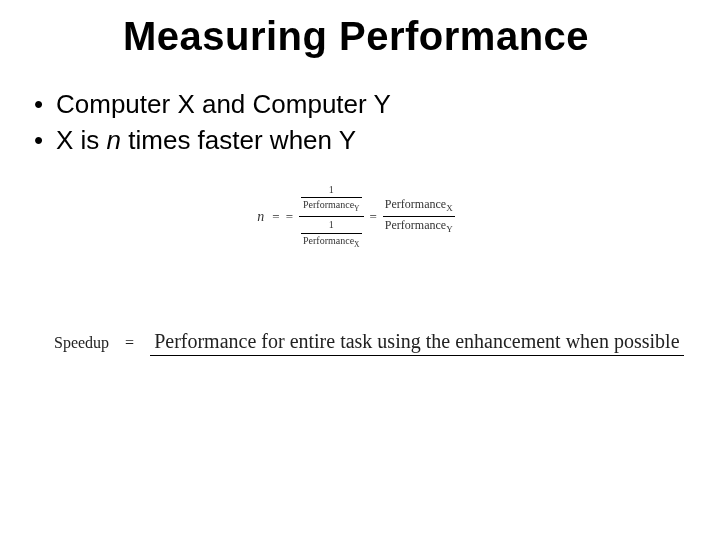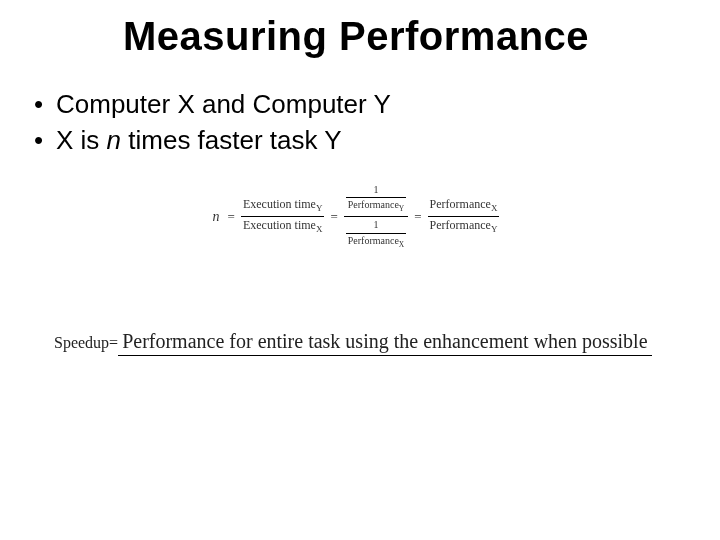--- a/index.html
+++ b/index.html
@@ -90,57 +90,48 @@
 
   
   .formula2 {
     font-family: "Times New Roman", Times, serif;
     font-size: 16px;
     color: #222;
     display: flex;
     align-items: center;
     justify-content: flex-start;
     margin: 78px 0 0 24px;
-    gap: 0;
+    gap: 16px;
   }
   .formula2 .frac .num,
   .formula2 .frac .den {
     font-size: 20px;
     padding: 2px 4px;
   }
 </style>
 </head>
 <body>
 
 <div class="slide">
 
   <h1 class="title">Measuring Performance</h1>
 
   <ul class="bullets">
     <li>
       <span>Computer X and Computer Y</span>
     </li>
     <li>
-      <span>X is </span><span class="italic">n</span><span> times faster task Y</span>
+      <span>X is </span><span class="italic">n</span><span> times faster when Y</span>
     </li>
   </ul>
 
   <div class="formula1">
     <span class="lhs">n</span>
     <span class="eq">=</span>
 
-    <span class="frac">
-      <span class="num">
-        <span>Execution time</span><span class="sub">Y</span>
-      </span>
-      <span class="bar"></span>
-      <span class="den">
-        <span>Execution time</span><span class="sub">X</span>
-      </span>
-    </span>
 
     <span class="eq">=</span>
 
     <span class="frac">
       <span class="num">
         <span class="frac smallfrac">
           <span class="num">1</span>
           <span class="bar"></span>
           <span class="den">
             <span>Performance</span><span class="sub">Y</span>

